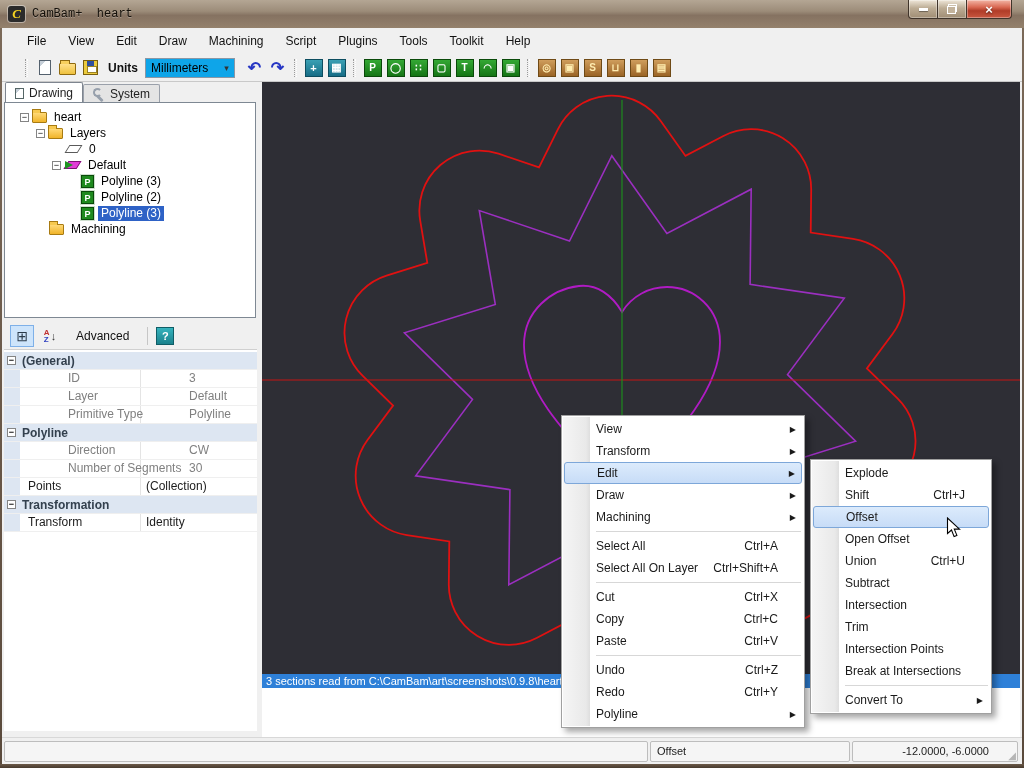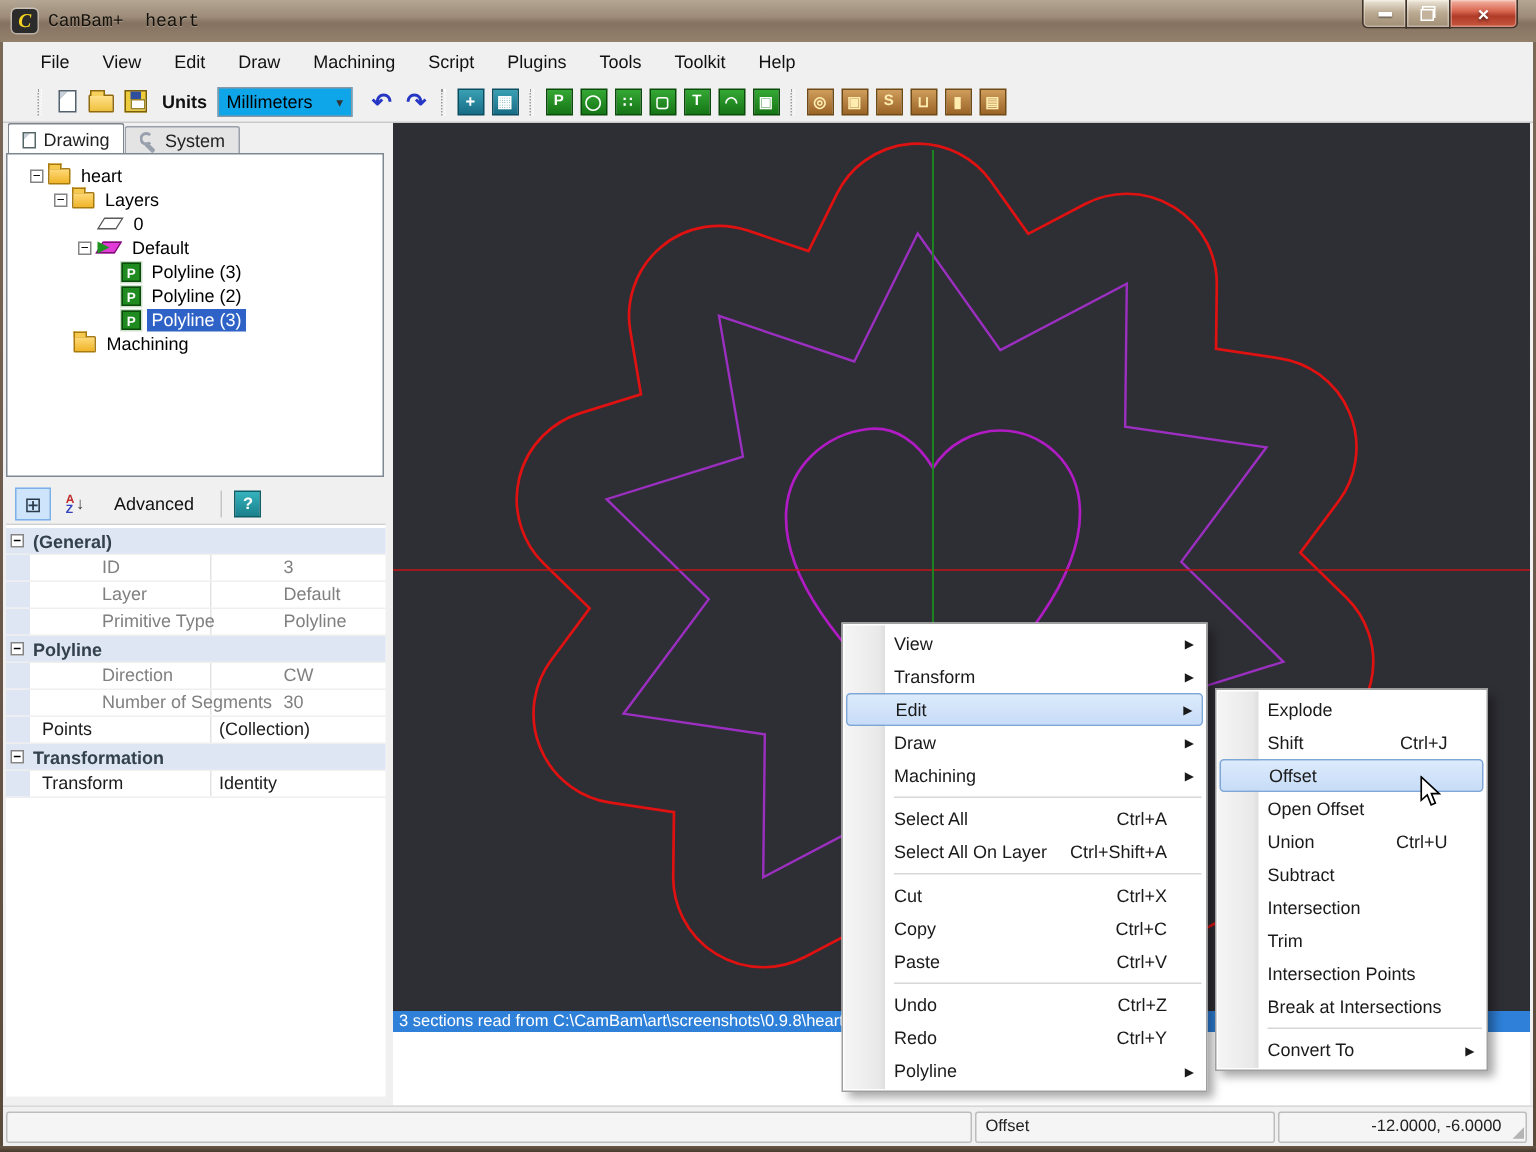--- a/index.html
+++ b/index.html
@@ -86,21 +86,21 @@
   
   .splitter{position:absolute;left:259px;top:82px;width:3px;height:655px;background:#f0f0f0;z-index:3;}
   .canvas{position:absolute;left:262px;top:82px;width:758px;height:592px;background:#2e2e35;z-index:1;}
   .msgline{position:absolute;left:262px;top:674px;width:758px;height:14px;background:#2e80d8;color:#fff;font-size:11px;line-height:14px;padding-left:4px;white-space:nowrap;overflow:hidden;z-index:1;}
   .logarea{position:absolute;left:262px;top:688px;width:758px;height:49px;background:#fff;z-index:1;}
   
   .statusbar{position:absolute;left:2px;top:737px;width:1020px;height:27px;background:#f0f0f0;border-top:1px solid #d8d8d8;z-index:4;}
   .seg{position:absolute;top:3px;height:21px;background:#f5f5f5;border:1px solid #bdbdbd;border-radius:2px;font-size:11px;line-height:19px;color:#222;}
   .seg1{left:2px;width:644px;}
   .seg2{left:648px;width:200px;padding-left:6px;}
-  .seg3{left:850px;width:166px;text-align:right;padding-right:16px;}
+  .seg3{left:850px;width:166px;text-align:right;padding-right:28px;}
   .grip{position:absolute;right:1px;bottom:0;font-size:10px;color:#b5b5b5;line-height:10px;}
   
   .menu{position:absolute;background:#fff;border:1px solid #a0a0a0;box-shadow:4px 4px 6px rgba(0,0,0,.35);padding:2px 0;z-index:10;}
   #ctxmenu{left:561px;top:415px;width:244px;}
   #submenu{left:810px;top:459px;width:182px;z-index:11;}
   .gutter{position:absolute;left:1px;top:1px;bottom:1px;width:27px;background:linear-gradient(90deg,#f5f5f5,#e9e9e9 85%,#dedede);}
   .mi{position:relative;height:22px;line-height:22px;padding-left:34px;color:#1a1a1a;white-space:nowrap;}
   .mi .ms{position:absolute;right:26px;}
   .mi .ma{position:absolute;right:8px;font-size:8px;top:1px;}
   .mi.hl{background:linear-gradient(#dcebfc,#c7dcf7);border:1px solid #7da7d9;border-radius:3px;margin:0 2px;padding-left:32px;line-height:20px;} .mi.hl .ma{right:6px;}

